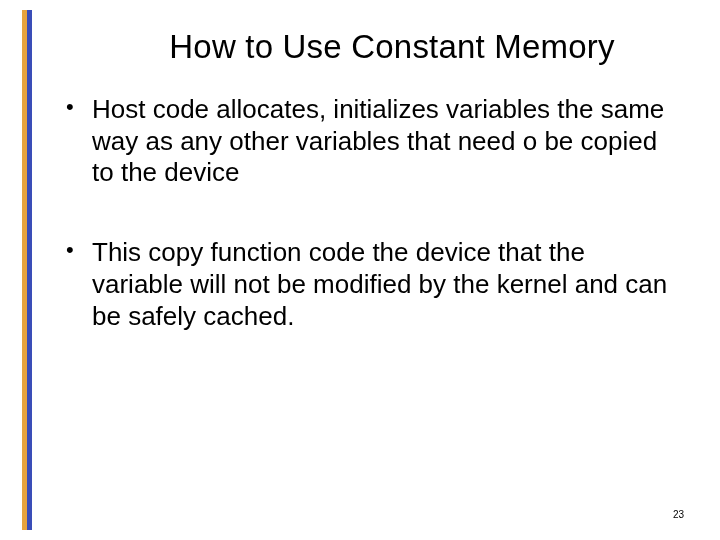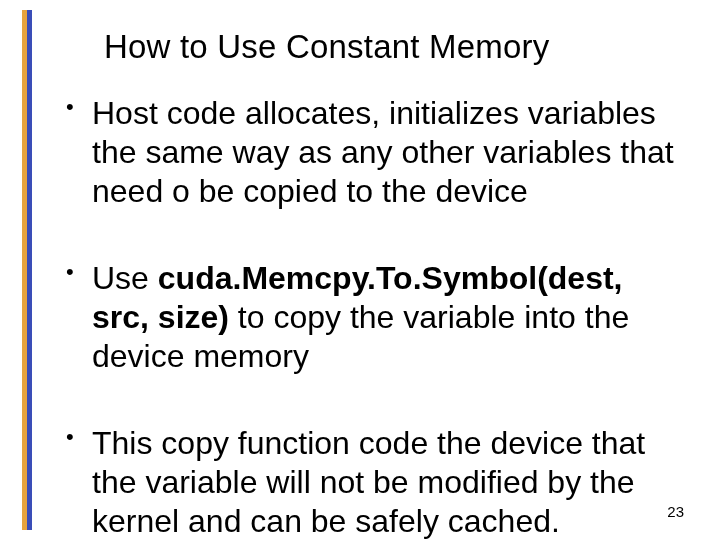--- a/index.html
+++ b/index.html
@@ -22,27 +22,27 @@
   .stripe.gold { background: #e8a33d; }
   .stripe.blue { background: #3a4db8; }
   .slide {
     position: absolute;
     left: 0; top: 0; right: 0; bottom: 0;
     padding: 28px 40px 30px 56px;
   }
   .title {
     font-size: 33px;
     font-weight: 400;
-    text-align: left;
+    text-align: center;
     margin: 0 0 28px 48px;
     letter-spacing: 0.2px;
   }
   ul.bullets {
     list-style: none;
-    font-size: 32px;
+    font-size: 26px;
     line-height: 1.22;
     margin-left: 4px;
   }
   ul.bullets li {
     position: relative;
     padding-left: 32px;
     margin-bottom: 48px;
   }
   ul.bullets li::before {
     content: "•";
@@ -50,41 +50,38 @@
     left: 6px;
     top: 0;
     font-size: 22px;
     line-height: 1.22;
   }
   .b1 { font-weight: 700; }
   .page-num {
     position: absolute;
     right: 36px;
     bottom: 20px;
-    font-size: 15px;
+    font-size: 10px;
     color: #000;
   }
 </style>
 </head>
 <body>
 
 <div class="side-stripes">
   <div class="stripe gold"></div>
   <div class="stripe blue"></div>
 </div>
 
 <div class="slide">
   <h1 class="title">How to Use Constant Memory</h1>
 
   <ul class="bullets">
     <li>
       <span>Host code allocates, initializes variables the same way as any other variables that need o be copied to the device</span><span class="b1"></span><span></span>
     </li>
     <li>
-      <span>Use  </span><span class="b1">cuda.Memcpy.To.Symbol(dest, src, size)</span><span> to copy the variable into the device memory</span>
-    </li>
-    <li>
       <span>This copy function code the device that the variable will not be modified by the kernel and can be safely cached.</span><span class="b1"></span><span></span>
     </li>
   </ul>
 
   <div class="page-num">23</div>
 </div>
 
 </body></html>

